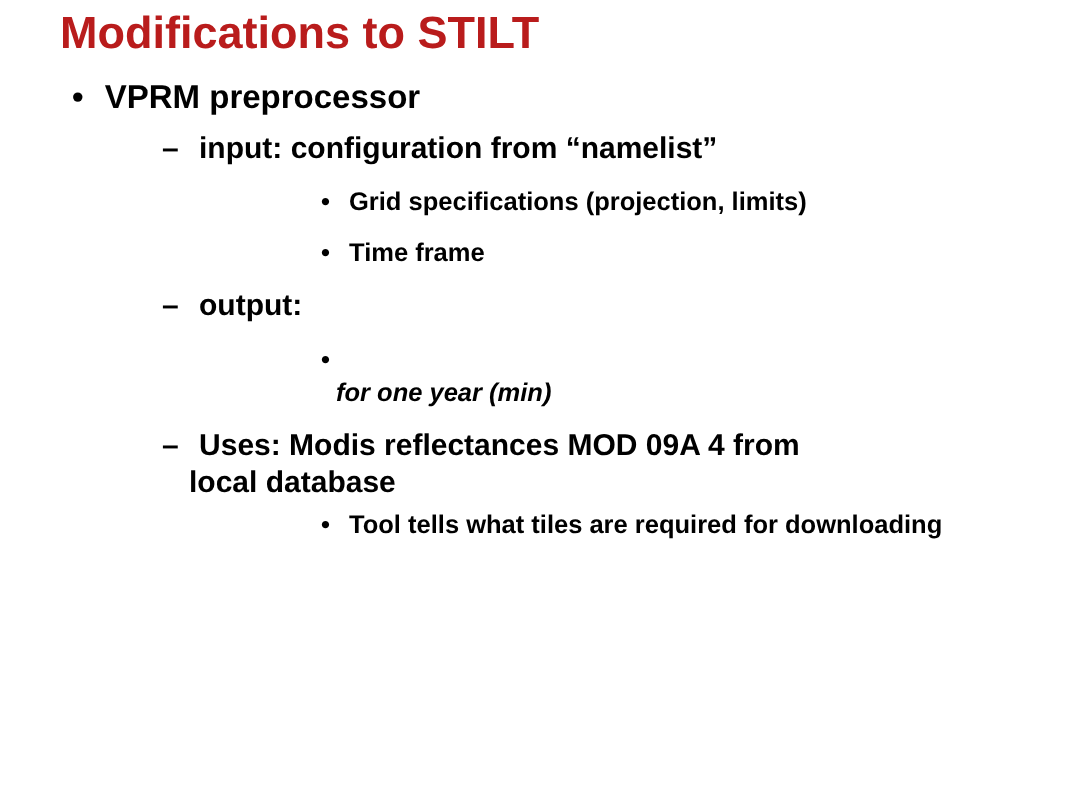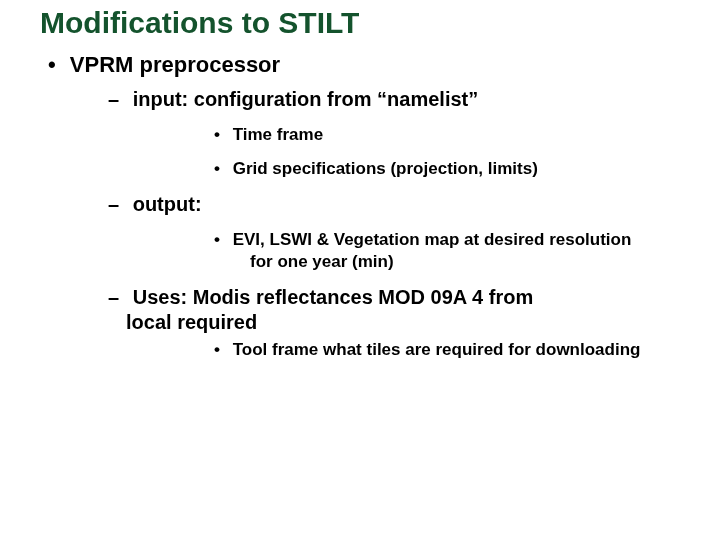--- a/index.html
+++ b/index.html
@@ -1,65 +1,64 @@
 <!DOCTYPE html>
 <html><head>
   <meta charset="utf-8">
   <style>
     * { box-sizing: border-box; margin: 0; padding: 0; }
     html, body { width: 720px; height: 540px; background: #fff; }
     body { font-family: "Comic Sans MS", "Comic Sans", cursive, sans-serif; color: #000; }
     .slide { width: 720px; height: 540px; padding: 6px 20px 20px 40px; position: relative; }
-    .title { font-size: 30px; font-weight: bold; color: #14532d; margin: 0 0 12px 0; }
+    .title { font-size: 30px; font-weight: bold; color: #b91c1c; margin: 0 0 12px 0; }
     ul { list-style: none; }
     .b-dot::before { content: "\2022"; display: inline-block; margin-right: 8px; }
     .b-dash::before { content: "\2013"; display: inline-block; margin-right: 8px; }
     .lvl1 { font-size: 22px; font-weight: bold; margin: 6px 0 16px 8px; }
     .lvl2 { font-size: 20px; margin: 10px 0 10px 60px; }
     .lvl3 { font-size: 17px; font-weight: bold; margin: 14px 0 14px 106px; }
-    .lvl3 .cont { display: block; margin-left: 36px; margin-top: 2px; }
+    .lvl3 .cont { display: block; margin-left: 10px; margin-top: 2px; font-style: italic; }
     .tight { margin-top: 6px; }
   </style>
 </head>
 <body>
 
 <div class="slide">
   <h1 class="title">Modifications to STILT</h1>
 
   <ul>
     <li class="lvl1 b-dot">
       <span>VPRM preprocessor</span>
       <ul>
         <li class="lvl2 b-dash">
           <span>input: configuration from “namelist”</span>
           <ul>
             <li class="lvl3 b-dot">
-              <span>Time frame</span>
+              <span>Grid specifications (projection, limits)</span>
             </li>
             <li class="lvl3 b-dot">
-              <span>Grid specifications (projection, limits)</span>
+              <span>Time frame</span>
             </li>
           </ul>
         </li>
 
         <li class="lvl2 b-dash">
           <span>output:</span>
           <ul>
             <li class="lvl3 b-dot">
-              <span>EVI, LSWI &amp;  Vegetation map at desired resolution</span>
               <span class="cont">for one year (min)</span>
             </li>
           </ul>
         </li>
 
         <li class="lvl2 b-dash">
           <span>Uses: Modis reflectances MOD 09A 4 from</span>
-          <span class="cont" style="display:block;margin-left:18px;margin-top:2px;">local required</span>
+          <span class="cont" style="display:block;margin-left:18px;margin-top:2px;">local database</span>
           <ul>
             <li class="lvl3 b-dot tight">
-              <span>Tool frame what tiles are required for downloading</span>
+              <span>Tool tells what tiles are required for downloading</span>
             </li>
           </ul>
         </li>
       </ul>
     </li>
   </ul>
 </div>
 
 </body></html>

